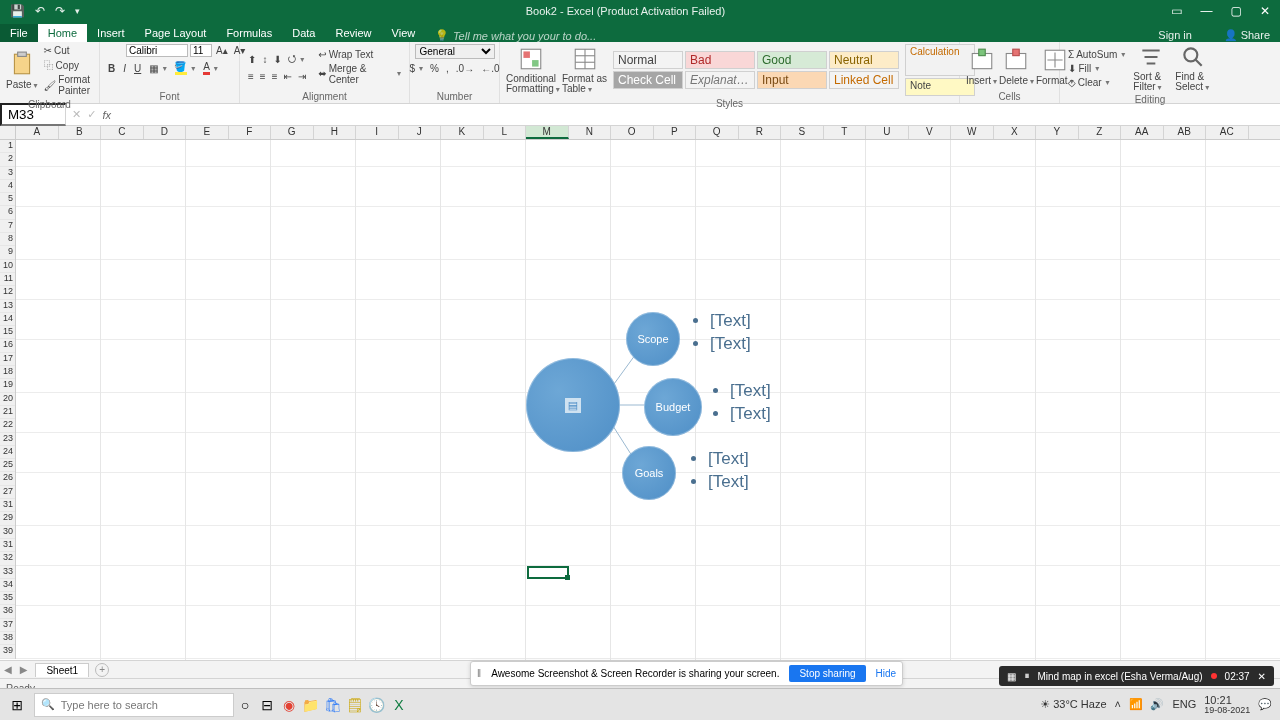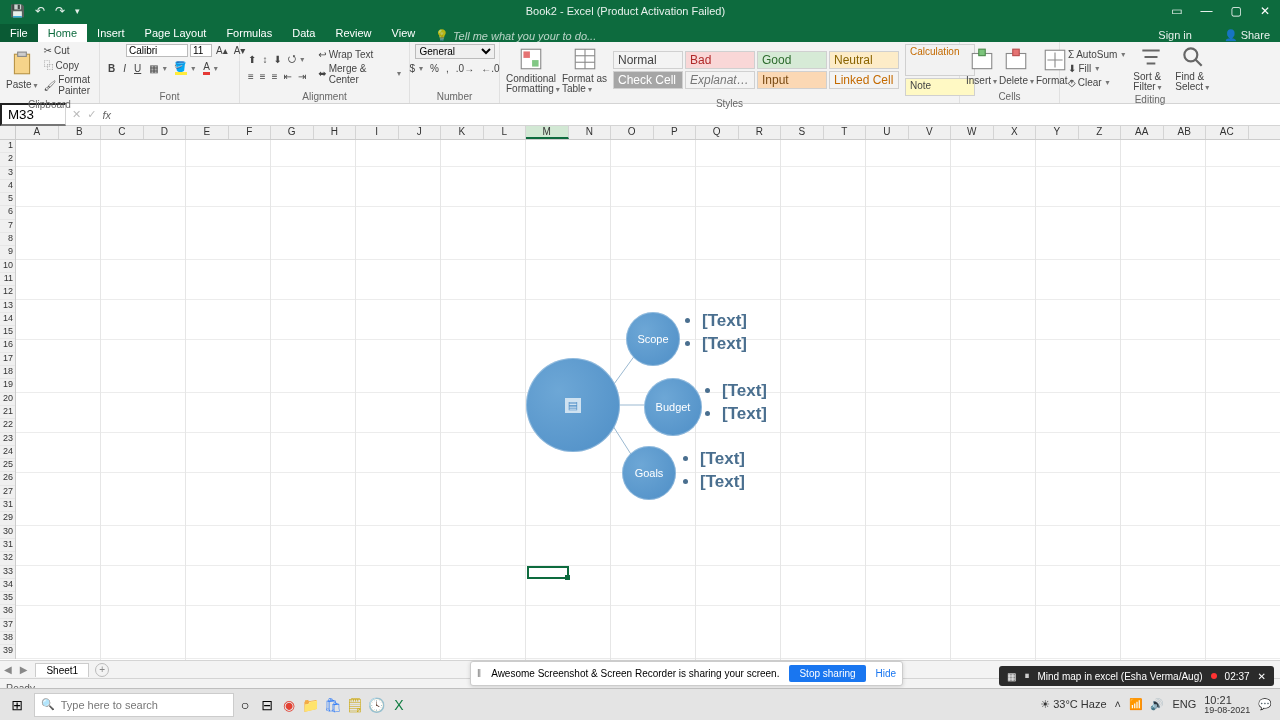--- a/index.html
+++ b/index.html
@@ -52,21 +52,21 @@
   repeating-linear-gradient(to right, transparent 0 42px, #e6e6e6 42px 42.5px),
   repeating-linear-gradient(to bottom, transparent 0 13px, #ececec 13px 13.3px);
 }
 .sel-cell { position:absolute; border:2px solid #0d6b3e; background:rgba(255,255,255,.4); }
 .sel-cell::after { content:""; position:absolute; right:-3px; bottom:-3px; width:5px; height:5px; background:#0d6b3e; }
 
 
 .smart { position:absolute; }
 .circle { position:absolute; border-radius:50%; background: radial-gradient(circle at 35% 35%, #6da7d6, #4e8ec6); color:#fff; display:flex; align-items:center; justify-content:center; font-size:11px; box-shadow: inset 0 0 0 1px rgba(255,255,255,.3); }
 .txtnode { position:absolute; font-size:17px; color:#4a6f8f; }
-.txtnode li { margin: 3px 0; font-weight: bold; }
+.txtnode li { margin: 3px 8px; }
 .connector { position:absolute; stroke:#9bb9d1; stroke-width:1; fill:none; }
 
 
 .sheetbar { height: 18px; border-top: 1px solid #d4d4d4; display: flex; align-items:center; font-size:10px; background:#f3f3f3; }
 .sheetbar .navbtn { padding:0 4px; color:#888; }
 .sheetbar .sheettab { background:#fff; border:1px solid #ccc; border-bottom:none; padding:1px 10px; margin-left:4px; }
 .sheetbar .addsheet { margin-left:6px; width:14px; height:14px; border:1px solid #bbb; border-radius:50%; display:flex; align-items:center; justify-content:center; color:#888; }
 
 
 .statusbar { height: 20px; background:#f3f3f3; border-top:1px solid #d4d4d4; display:flex; align-items:center; font-size:10px; color:#555; padding:0 6px; gap:8px; }

